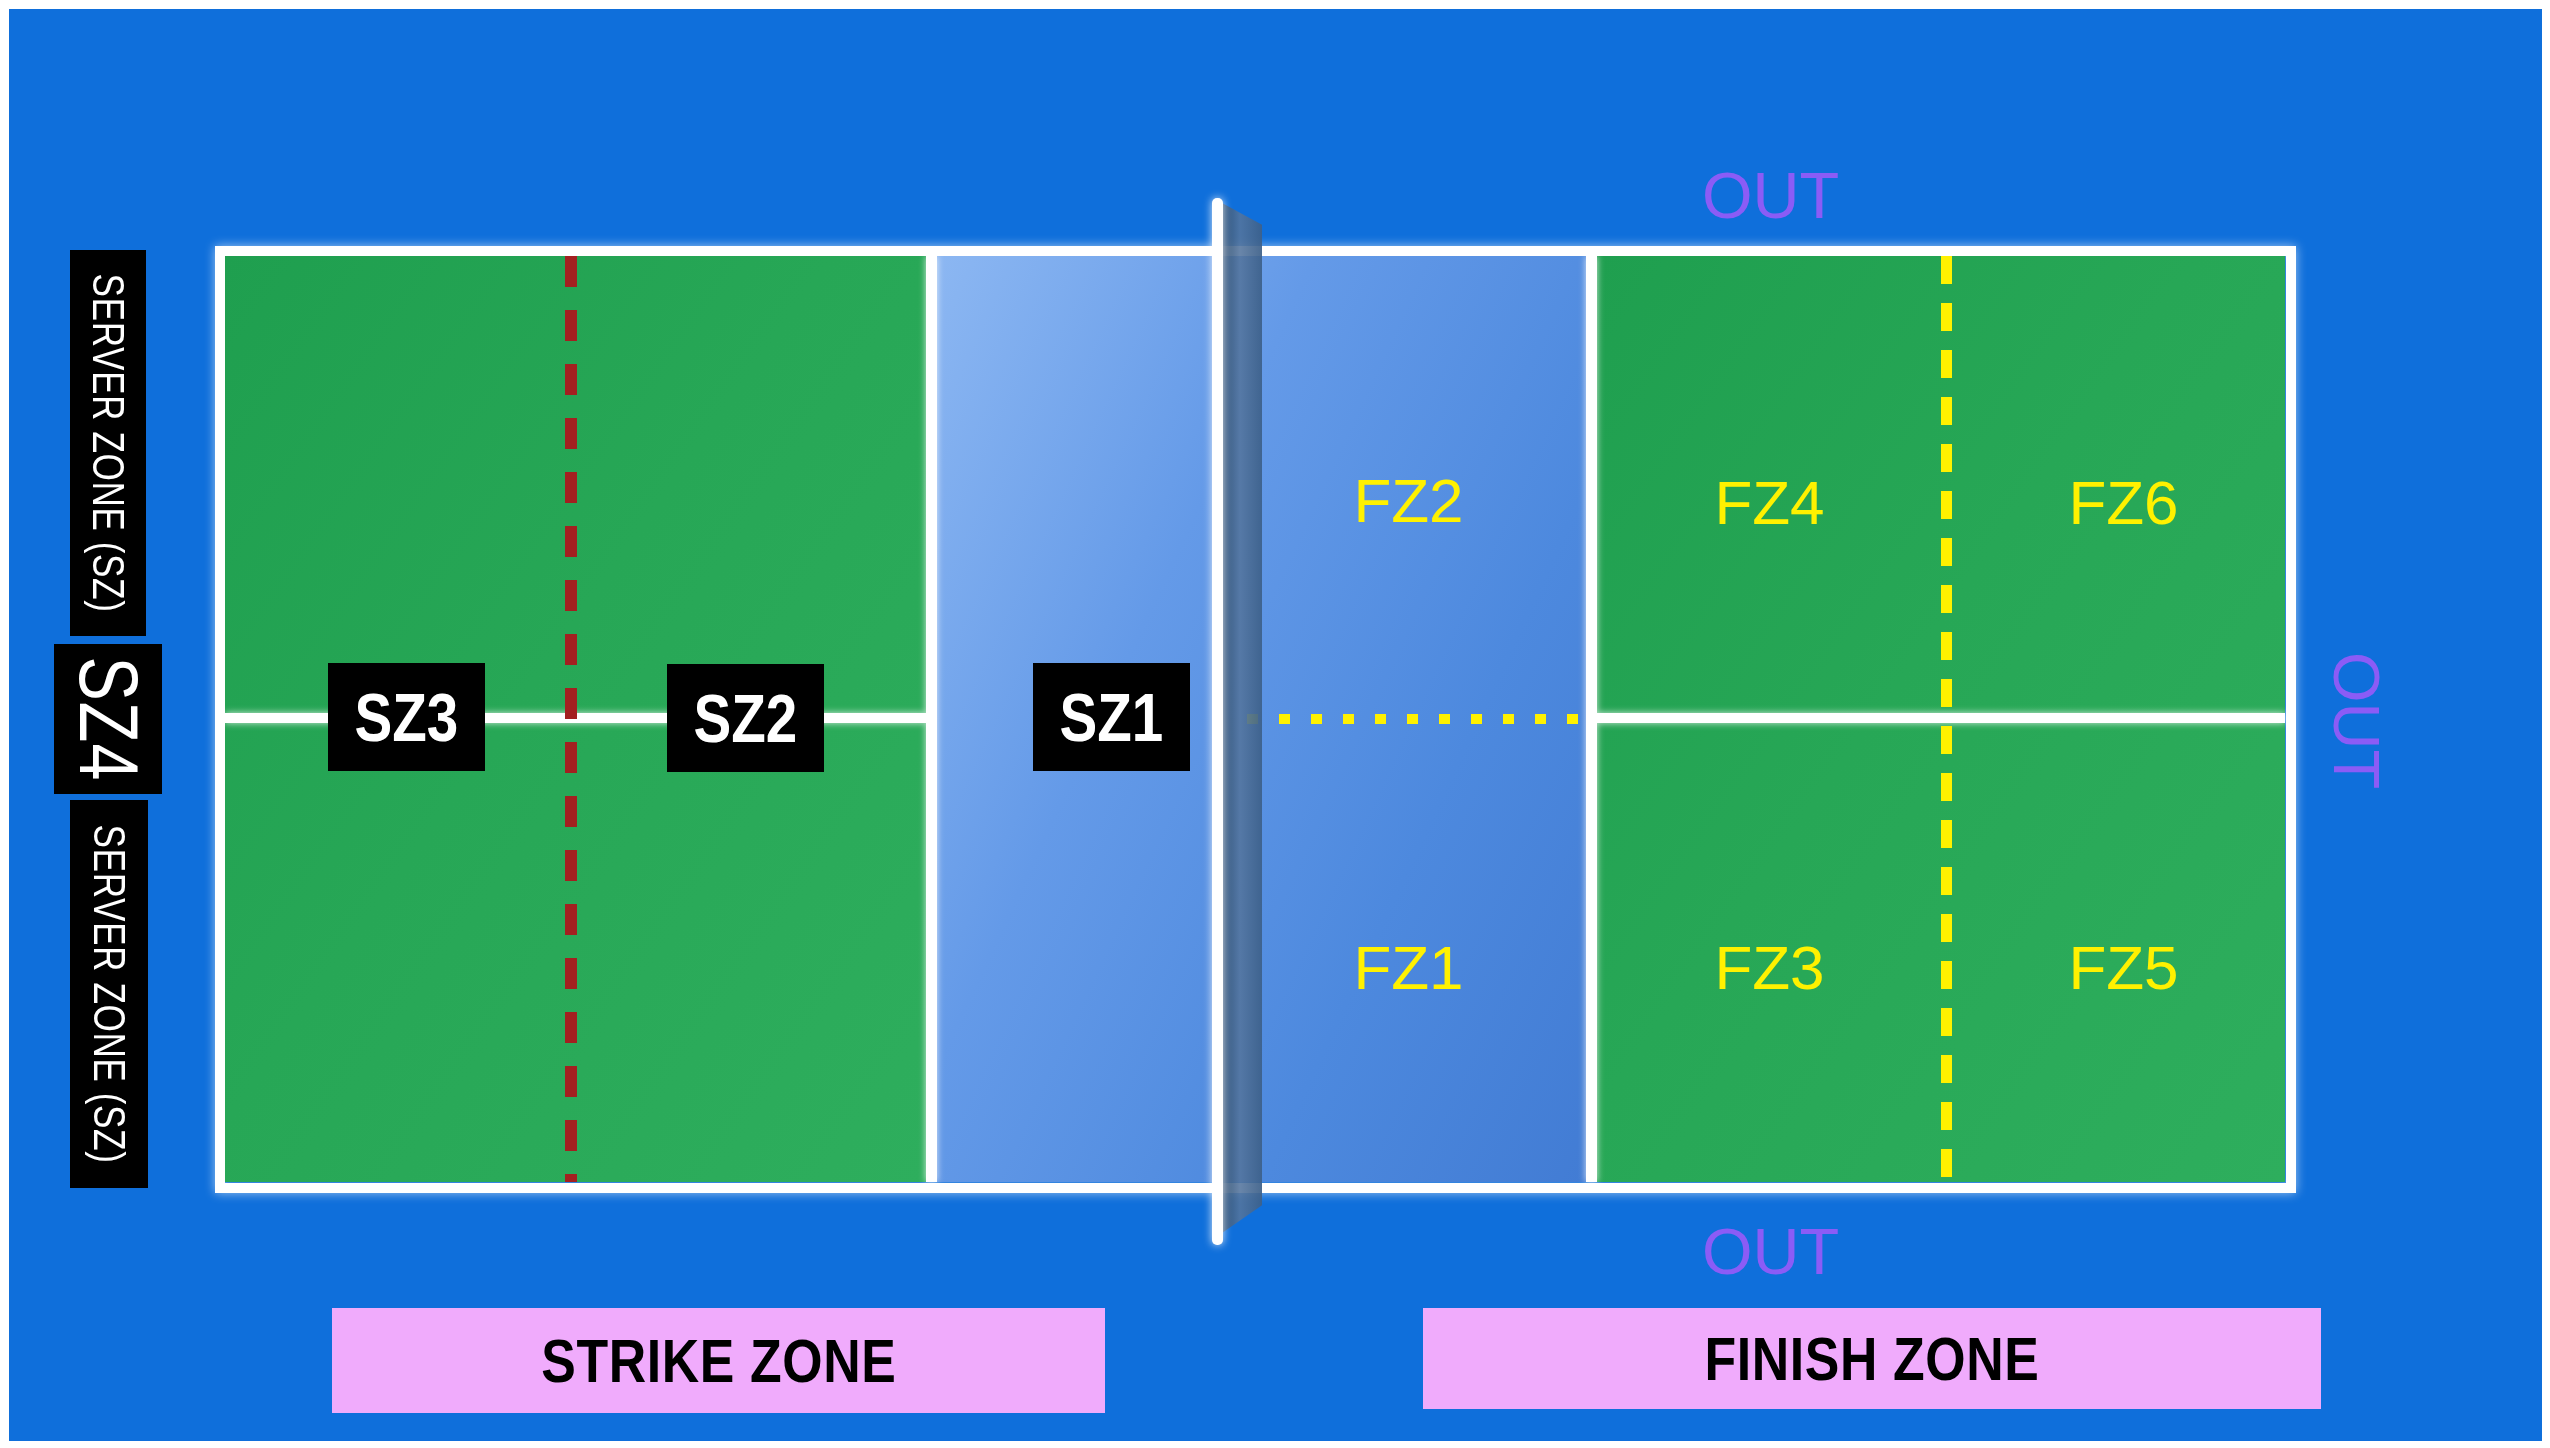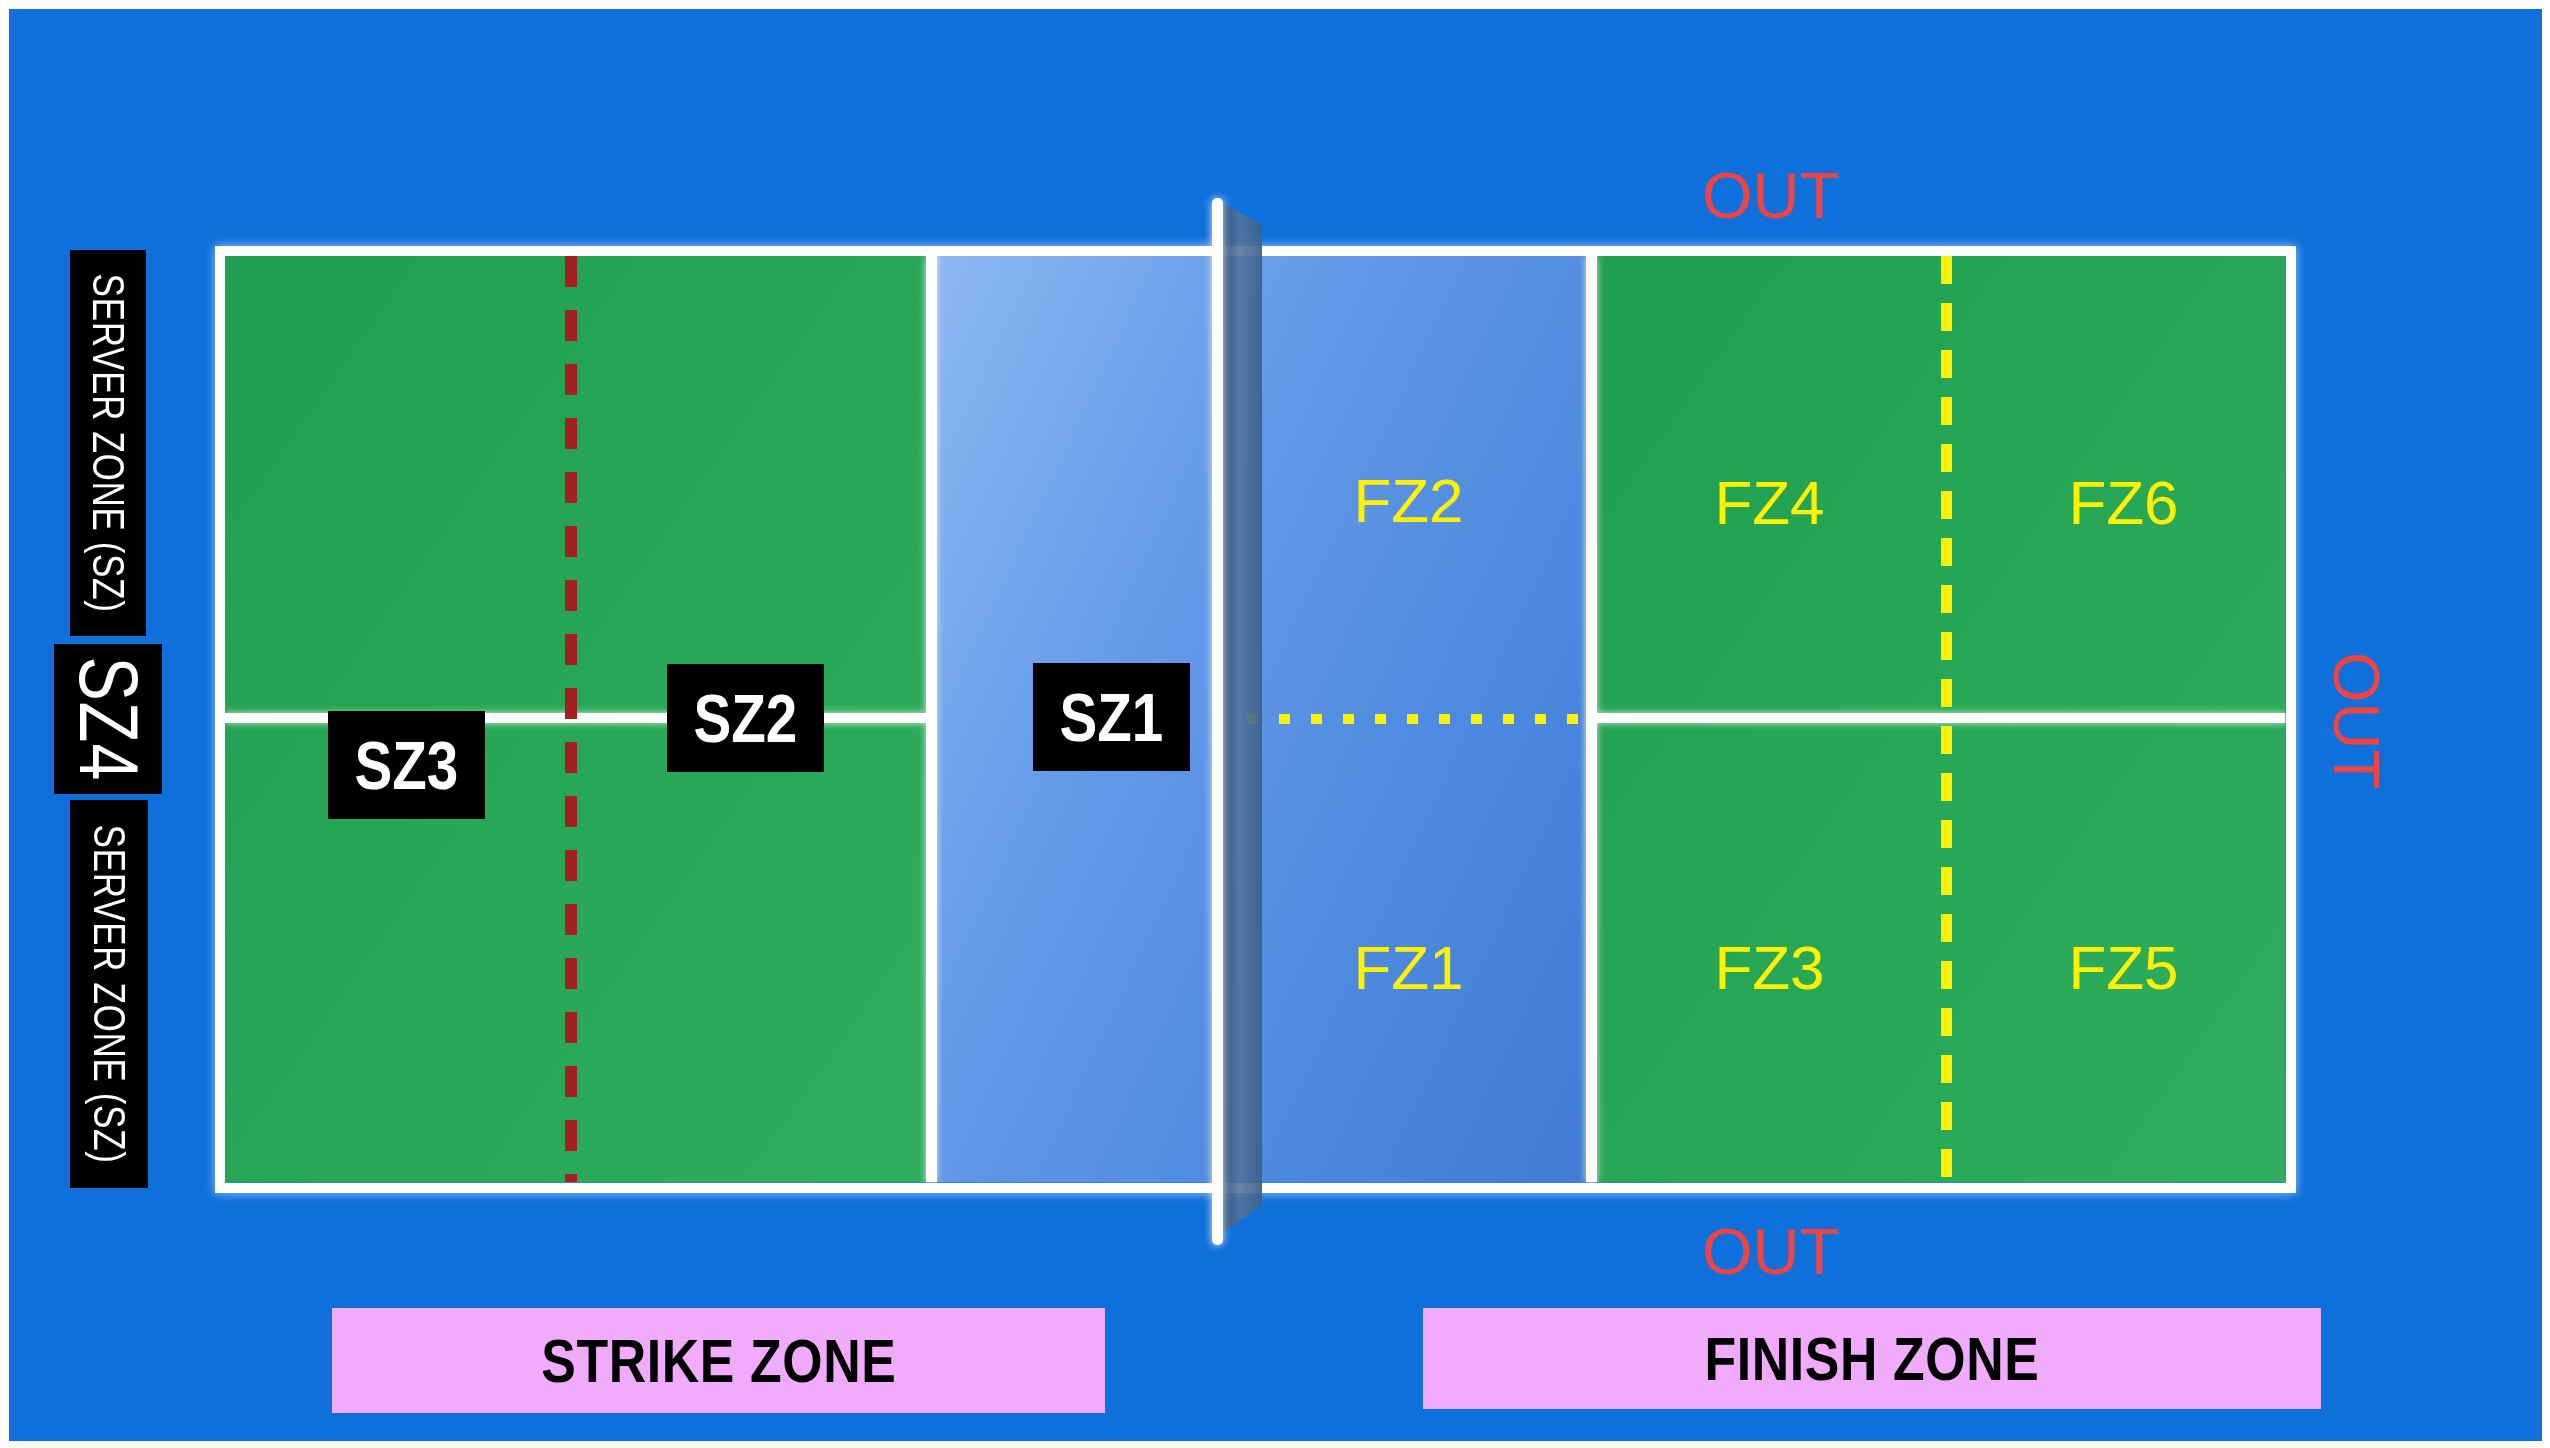--- a/index.html
+++ b/index.html
@@ -47,30 +47,30 @@
   .sz4box{left:54px;top:644px;width:108px;height:150px;}
   .vband span{color:#fff;white-space:nowrap;font-size:44px;letter-spacing:0.7px;
               transform:rotate(90deg) scaleX(0.8);}
   .sz4box span{font-size:83px;letter-spacing:1.4px;}
 
   
   .badge{position:absolute;width:157px;height:108px;background:#000;
          display:flex;align-items:center;justify-content:center;}
   .badge span{color:#fff;font-size:69px;font-weight:700;white-space:nowrap;
               transform:scaleX(0.82);}
-  .sz3{left:328px;top:663px;margin-top:48px;} .sz2{left:667px;top:664px;} .sz1{left:1033px;top:663px;}
+  .sz3{left:328px;top:663px;} .sz2{left:667px;top:664px;} .sz1{left:1033px;top:663px;}
 
   
   .fz{position:absolute;width:169px;height:71px;display:flex;align-items:center;justify-content:center;
       color:#FFF100;font-size:62px;white-space:nowrap;}
   .fz2{left:1324px;top:465px;} .fz4{left:1685px;top:467px;} .fz6{left:2039px;top:467px;}
   .fz1{left:1324px;top:932px;} .fz3{left:1685px;top:932px;} .fz5{left:2039px;top:932px;}
 
   .out{position:absolute;display:flex;align-items:center;justify-content:center;
-       color:#ef4444;font-size:65px;white-space:nowrap;}
+       color:#8b5cf6;font-size:65px;white-space:nowrap;}
   .out-top{left:1661px;top:162px;width:219px;height:67px;}
   .out-bottom{left:1661px;top:1218px;width:219px;height:67px;}
   .out-right{left:2293px;top:653px;width:127px;height:134px;}
   .out-right span{transform:rotate(90deg);}
 
   
   .caption{position:absolute;background:#f0abfc;display:flex;align-items:center;justify-content:center;
            color:#000;font-size:61px;font-weight:700;white-space:nowrap;}
   .caption span{transform:scaleX(0.85);letter-spacing:0.7px;}
   .cap-strike{left:332px;top:1308px;width:773px;height:105px;}

